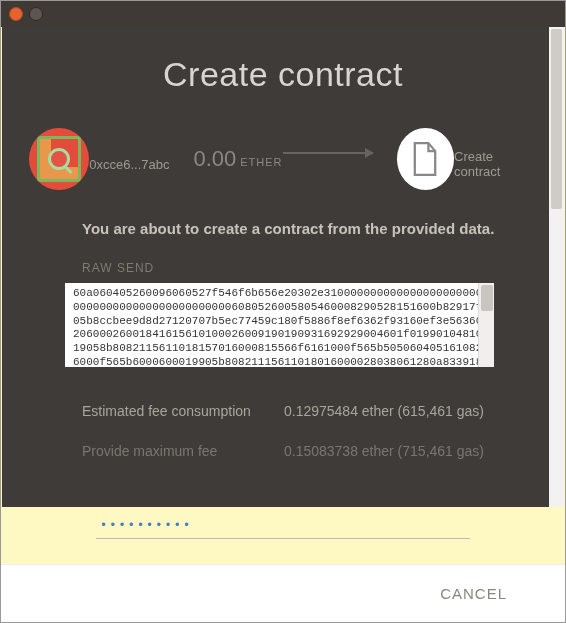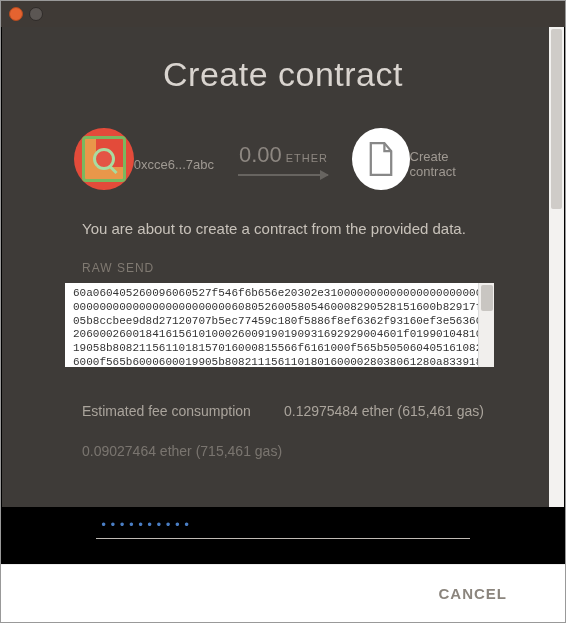--- a/index.html
+++ b/index.html
@@ -1,18 +1,18 @@
 <!DOCTYPE html>
 <html><head>
 <meta charset="utf-8">
 <style>
   * { box-sizing: border-box; margin: 0; padding: 0; }
   html, body { width: 566px; height: 623px; overflow: hidden; font-family: "Helvetica Neue", Arial, sans-serif; }
   .window {
-    width: 566px; height: 623px; background: #000000; position: relative; border: 1px solid #999;
+    width: 566px; height: 623px; background: #fef9c3; position: relative; border: 1px solid #999;
   }
   .titlebar {
     height: 26px; background: #3f3a36; display: flex; align-items: center; padding-left: 8px; gap: 6px;
   }
   .titlebar .dot { width: 14px; height: 14px; border-radius: 50%; }
   .dot.close { background: #e56330; border: 1px solid #b24a1f; }
   .dot.min { background: #5b5653; border: 1px solid #2f2b29; }
   .content-dark {
     position: absolute; left: 1px; right: 1px; top: 26px; height: 480px;
     background: #3e3b38; overflow: hidden;
@@ -39,29 +39,29 @@
     width: 22px; height: 22px; border: 3px solid #a8dca0; border-radius: 50%; background: rgba(255,255,255,0.05);
   }
   .avatar-sender .mag::after {
     content:""; position:absolute; width: 10px; height:3px; background:#a8dca0; bottom:-4px; right:-6px; transform: rotate(45deg);
   }
   .doc-circle {
     width: 62px; height: 62px; border-radius: 50%; background: #fff; display:flex; align-items:center; justify-content:center;
   }
   .doc-circle svg { width: 28px; height: 34px; stroke: #888; fill: none; stroke-width: 2; }
   .party-label { color: #9f9992; font-size: 13px; margin-top: 10px; font-weight: 300;}
-  .middle { display:flex; flex-direction: column; align-items: flex-end;}
+  .middle { display:flex; flex-direction: row; align-items: flex-start;}
   .amount { color: #8d8781; font-size: 22px; font-weight: 300;}
   .amount .unit { font-size: 11px; letter-spacing: 1px; margin-left: 4px;}
   .arrow { width: 90px; height: 2px; background: #676460; position: relative; margin-top: 6px;}
   .arrow::after {
     content:""; position:absolute; right:-1px; top:50%; transform: translateY(-50%);
     border-left: 9px solid #676460; border-top: 5px solid transparent; border-bottom: 5px solid transparent;
   }
-  .desc { color: #c8c2ba; font-size: 15px; margin: 30px 0 0 80px; font-weight: 400;}
+  .desc { color: #c8c2ba; font-size: 15px; margin: 30px 0 0 80px; font-weight: 700;}
   .raw-label { color: #807a72; font-size: 12px; letter-spacing: 1px; margin: 24px 0 8px 80px;}
   .raw-box {
     margin: 0 70px 0 63px; background: #fff; height: 84px; padding: 4px 8px; overflow: hidden; position: relative;
     font-family: "Courier New", monospace; font-size: 11px; color: #333; line-height: 1.25; word-break: break-all;
   }
   .raw-scroll { position:absolute; right:0; top:0; width:16px; height:100%; background:#f1efed; border-left:1px solid #ddd;}
   .raw-scroll .thumb { position:absolute; left:2px; top:2px; width:12px; height:26px; background:#c9c6c2; border-radius:2px;}
   .fees { margin: 36px 80px 0; font-size: 14px; color: #aaa49c; font-weight:300;}
   .fees .row { display:flex; justify-content: space-between; margin-bottom: 16px; margin-top: 24px;}
   .fees .row.dim { opacity: 0.55;}
@@ -76,21 +76,21 @@
   .pwd-input {
     width: 374px; border: none; border-bottom: 1px solid #bfbab4; background: transparent;
     font-size: 12px; letter-spacing: 2px; color: #4a7ec4; padding: 6px 4px; outline:none;
     font-family: monospace;
   }
   .actions {
     position:absolute; left:0; right:0; bottom: 0; height: 58px; background:#fff;
     display:flex; justify-content:flex-end; align-items:center; gap: 50px; padding-right: 58px;
     border-top: 1px solid #eee;
   }
-  .btn-cancel { color: #8b857d; font-size: 15px; letter-spacing: 1px; cursor:pointer; background:none; border:none; font-weight:700;}
+  .btn-cancel { color: #8b857d; font-size: 15px; letter-spacing: 1px; cursor:pointer; background:none; border:none; font-weight:400;}
   .btn-send   { color: #2f6fb3; font-size: 15px; letter-spacing: 1px; cursor:pointer; background:none; border:none; font-weight:700;}
   .gradient-overlay {
     position:absolute; left:1px; right:16px; top: 476px; height: 30px;
     background: linear-gradient(to bottom, rgba(62,59,56,0.9), rgba(240,240,240,0));
     pointer-events:none;
   }
 </style>
 </head>
 <body>
 
@@ -141,21 +141,22 @@
         <div class="thumb"></div>
       </div>
     </div>
 
     <div class="fees">
       <div class="row">
         <span>Estimated fee consumption</span>
         <span>0.12975484 ether (615,461 gas)</span>
       </div>
       <div class="row dim">
-        <span>0.09027464 ether (715,461 gas)</span>
+        <span>Provide maximum fee</span>
+        <span>0.15083738 ether (715,461 gas)</span>
       </div>
     </div>
 
   </div>
 
   <div class="outer-scroll">
     <div class="thumb"></div>
   </div>
 
   <div class="gradient-overlay"></div>

